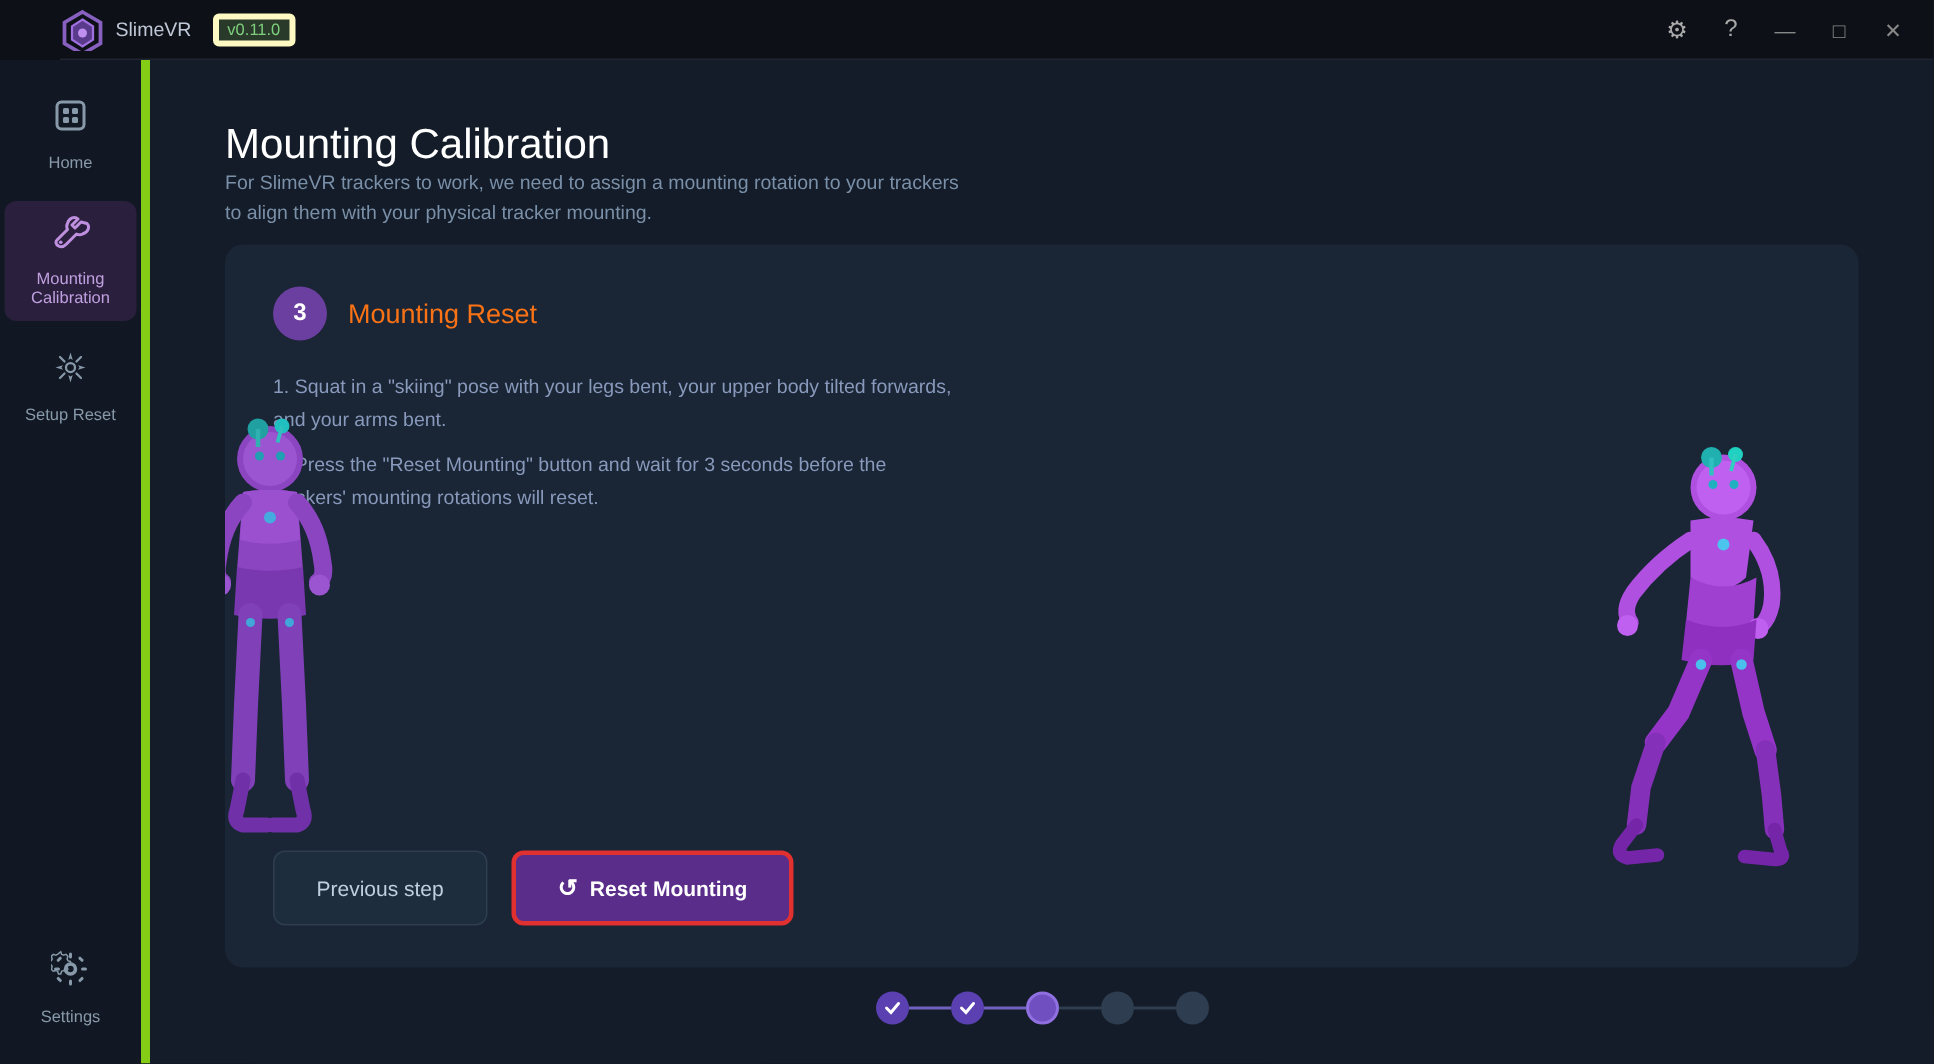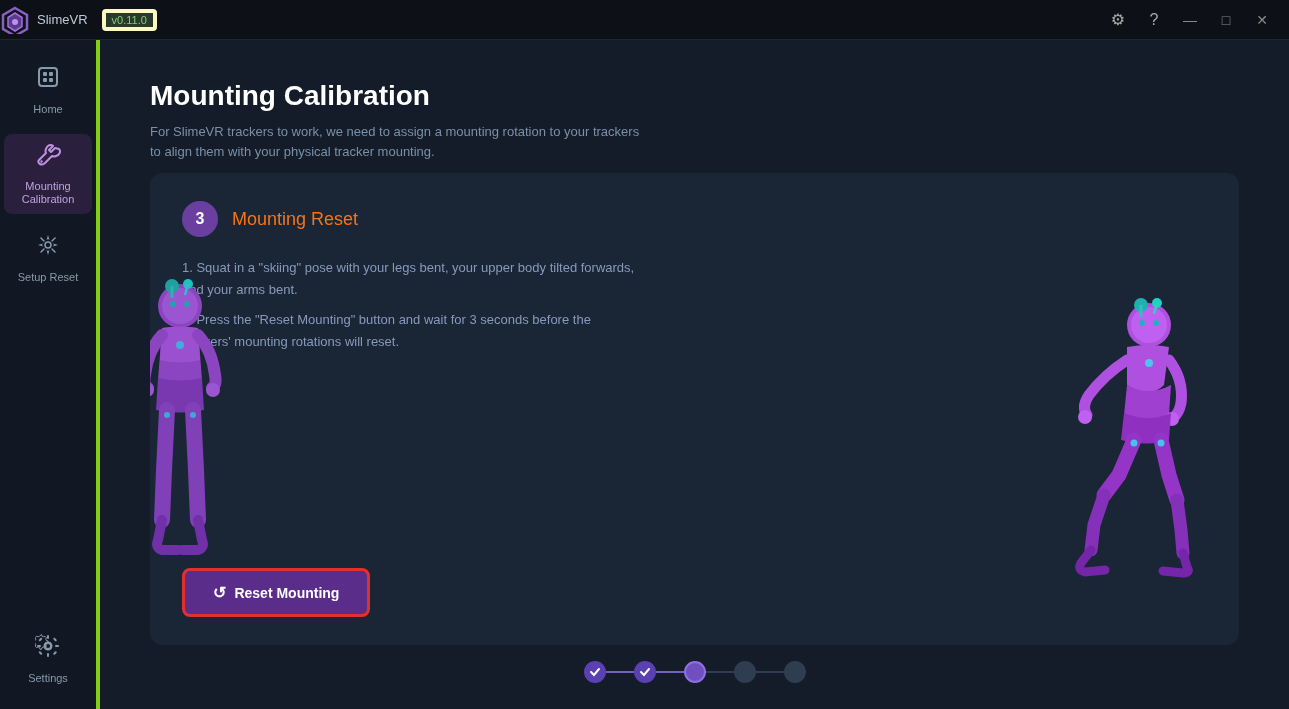--- a/index.html
+++ b/index.html
@@ -17,20 +17,21 @@
     
     .titlebar {
       height: 40px;
       background: #0d1117;
       display: flex;
       align-items: center;
       padding: 0 1px;
       border-bottom: 1px solid #1e2530;
       flex-shrink: 0;
       position: relative;
+      margin-left: 40px;
     }
     .titlebar-logo {
       display: flex;
       align-items: center;
       gap: 8px;
     }
     .logo-icon {
       width: 28px;
       height: 28px;
     }
@@ -94,21 +95,21 @@
     
     .sidebar {
       width: 100px;
       background: #111823;
       display: flex;
       flex-direction: column;
       align-items: center;
       padding: 10px 0;
       gap: 4px;
       flex-shrink: 0;
-      border-right: 4px solid #84cc16;
+      border-right: 6px solid #84cc16;
     }
     .sidebar-item {
       width: 88px;
       height: 80px;
       display: flex;
       flex-direction: column;
       align-items: center;
       justify-content: center;
       gap: 6px;
       border-radius: 8px;
@@ -130,23 +131,23 @@
       background: #131c28;
       padding: 40px 50px 20px 50px;
       display: flex;
       flex-direction: column;
       overflow: hidden;
       position: relative;
     }
 
     .page-title {
       font-size: 28px;
-      font-weight: 700;
+      font-weight: 400;
       color: #ffffff;
-      margin-bottom: 10px;
+      margin-bottom: 0;
     }
     .page-subtitle {
       font-size: 13px;
       color: #7a8fa8;
       margin-bottom: 12px;
       line-height: 1.5;
     }
 
     
     .card {
@@ -447,20 +448,21 @@
 
           <path d="M174 268 L178 282 Q182 288 174 288 L154 286" stroke="#7525a8" stroke-width="9" fill="none" stroke-linecap="round"></path>
 
           <circle cx="140" cy="78" r="4" fill="#40d0f0" opacity="0.9"></circle>
           <circle cx="125" cy="158" r="3.5" fill="#40d0f0" opacity="0.9"></circle>
           <circle cx="152" cy="158" r="3.5" fill="#40d0f0" opacity="0.9"></circle>
         </svg>
       </div>
 
       <div class="buttons-row">
+        <button class="btn-prev">Previous step</button>
         <button class="btn-reset">
           <span style="font-size:16px;">↺</span>
           <span>Reset Mounting</span>
         </button>
       </div>
     </div>
 
     <div class="progress-dots">
       <div class="dot done">
         <svg width="12" height="12" viewBox="0 0 12 12">

